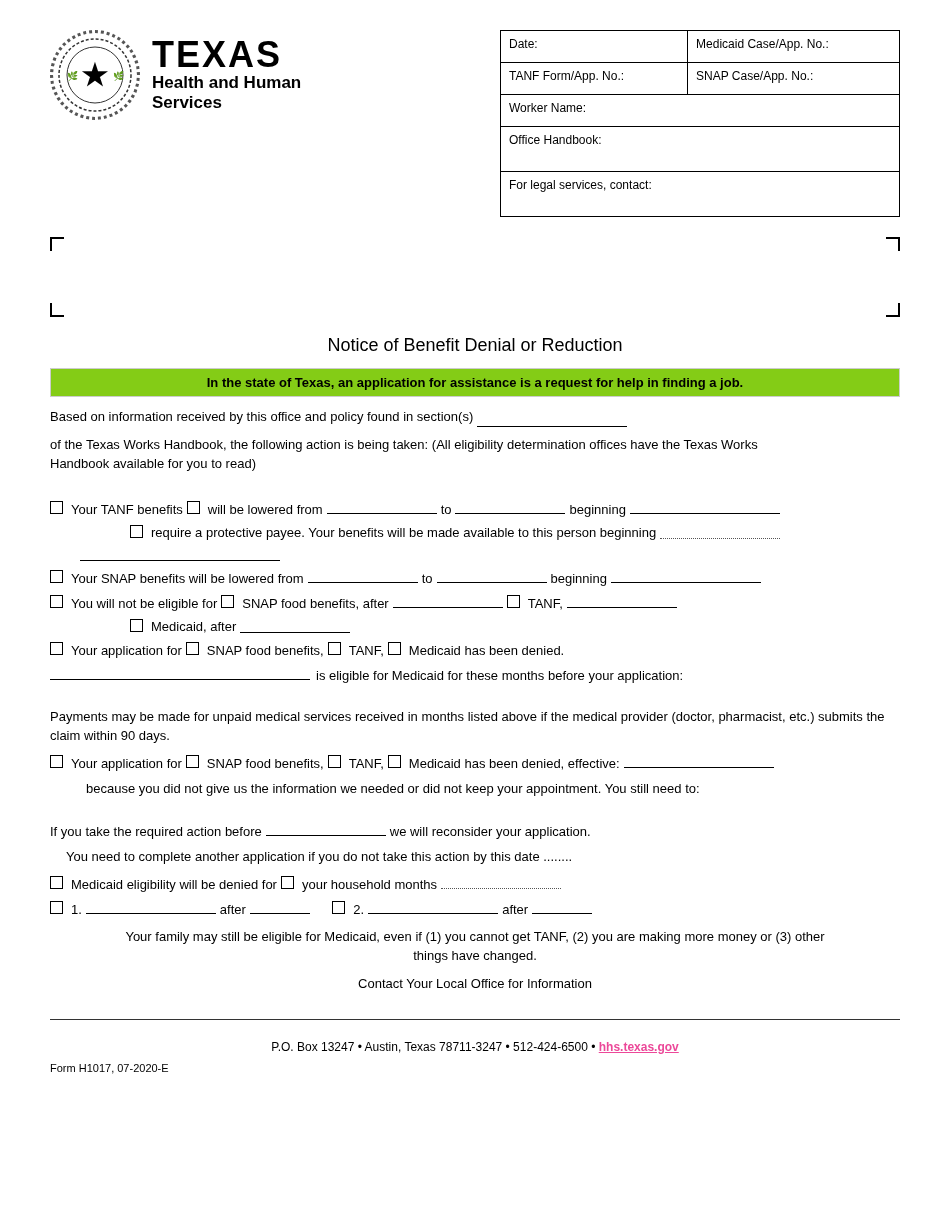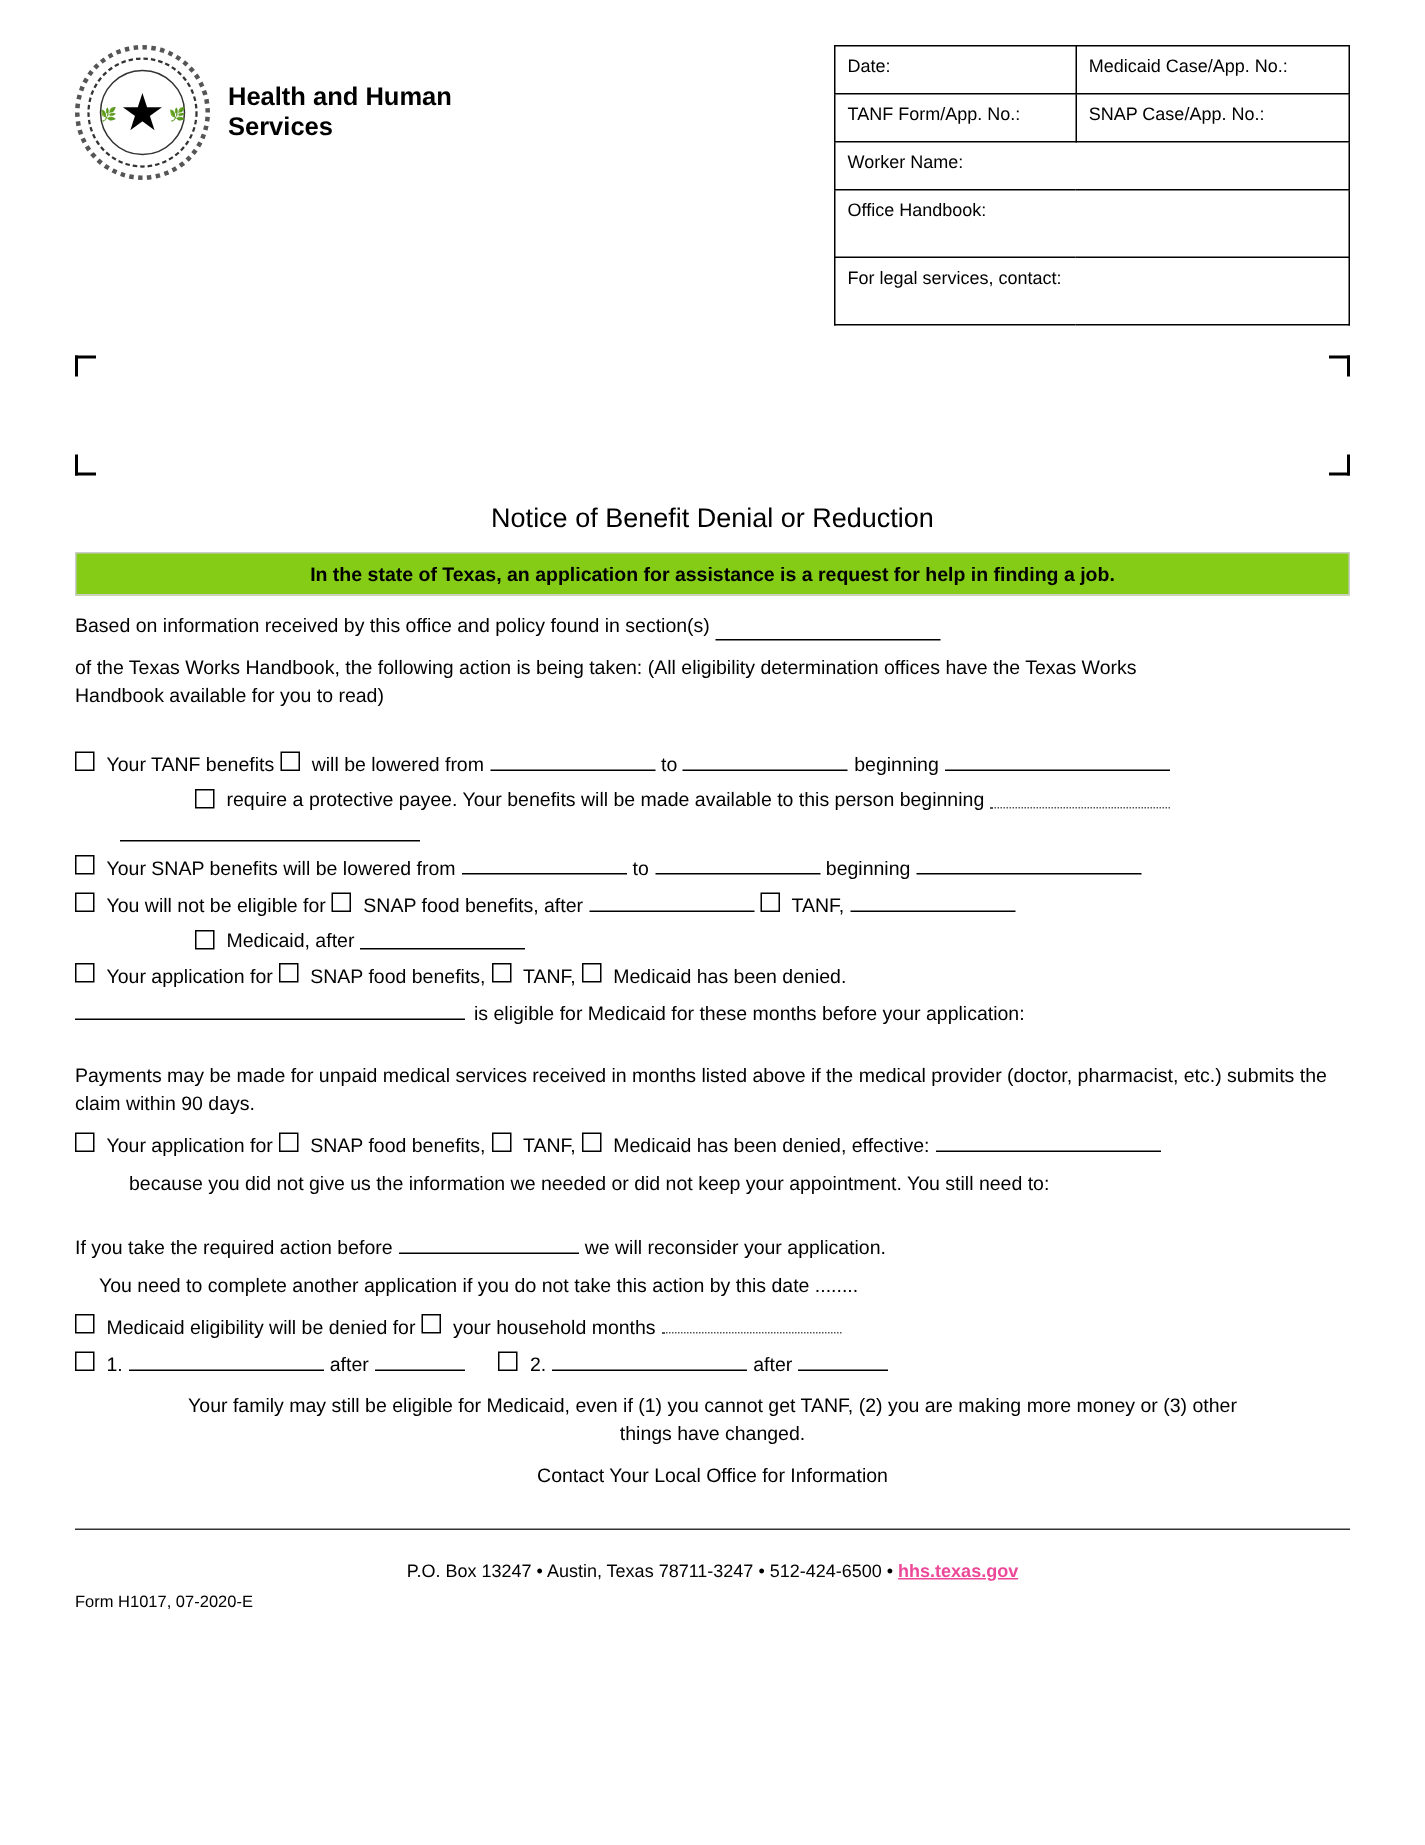--- a/index.html
+++ b/index.html
@@ -44,21 +44,21 @@
       letter-spacing: 2px;
       line-height: 1;
     }
     .logo-subtitle {
       font-size: 17px;
       font-weight: bold;
       line-height: 1.2;
     }
     .info-table {
       border-collapse: collapse;
-      width: 344px;
+      width: 400px;
       font-size: 12px;
     }
     .info-table td {
       border: 1px solid #000;
       padding: 6px 8px;
       vertical-align: top;
       height: 32px;
     }
 
     .two-box-section {
@@ -170,21 +170,21 @@
       text-decoration: underline;
       font-weight: bold;
     }
     .form-number {
       font-size: 11px;
       margin-top: 6px;
     }
     .indented-row {
       margin-left: 40px;
       display: flex;
-      align-items: center;
+      align-items: flex-start;
       gap: 4px;
       margin-bottom: 6px;
       padding-left: 40px;
     }
     .dotted-line {
       display: inline-block;
       border-bottom: 1px dotted #555;
       min-width: 120px;
       height: 14px;
       vertical-align: bottom;
@@ -222,20 +222,21 @@
       <svg width="80" height="80" viewBox="0 0 80 80">
         <circle cx="40" cy="40" r="36" fill="none" stroke="#333" stroke-width="1.5" stroke-dasharray="3,2"></circle>
         <circle cx="40" cy="40" r="28" fill="none" stroke="#333" stroke-width="1"></circle>
         <text x="40" y="50" text-anchor="middle" font-size="30" font-weight="bold" fill="#000">★</text>
 
         <text x="12" y="44" font-size="9" fill="#555">🌿</text>
         <text x="58" y="44" font-size="9" fill="#555">🌿</text>
       </svg>
     </div>
     <div class="logo-text-area">
+      <span class="logo-texas">TEXAS</span>
       <span class="logo-subtitle">Health and Human</span>
       <span class="logo-subtitle">Services</span>
     </div>
   </div>
 
   <table class="info-table">
     <tbody>
         <tr>
       <td>Date:</td>
       <td>Medicaid Case/App. No.:</td>

